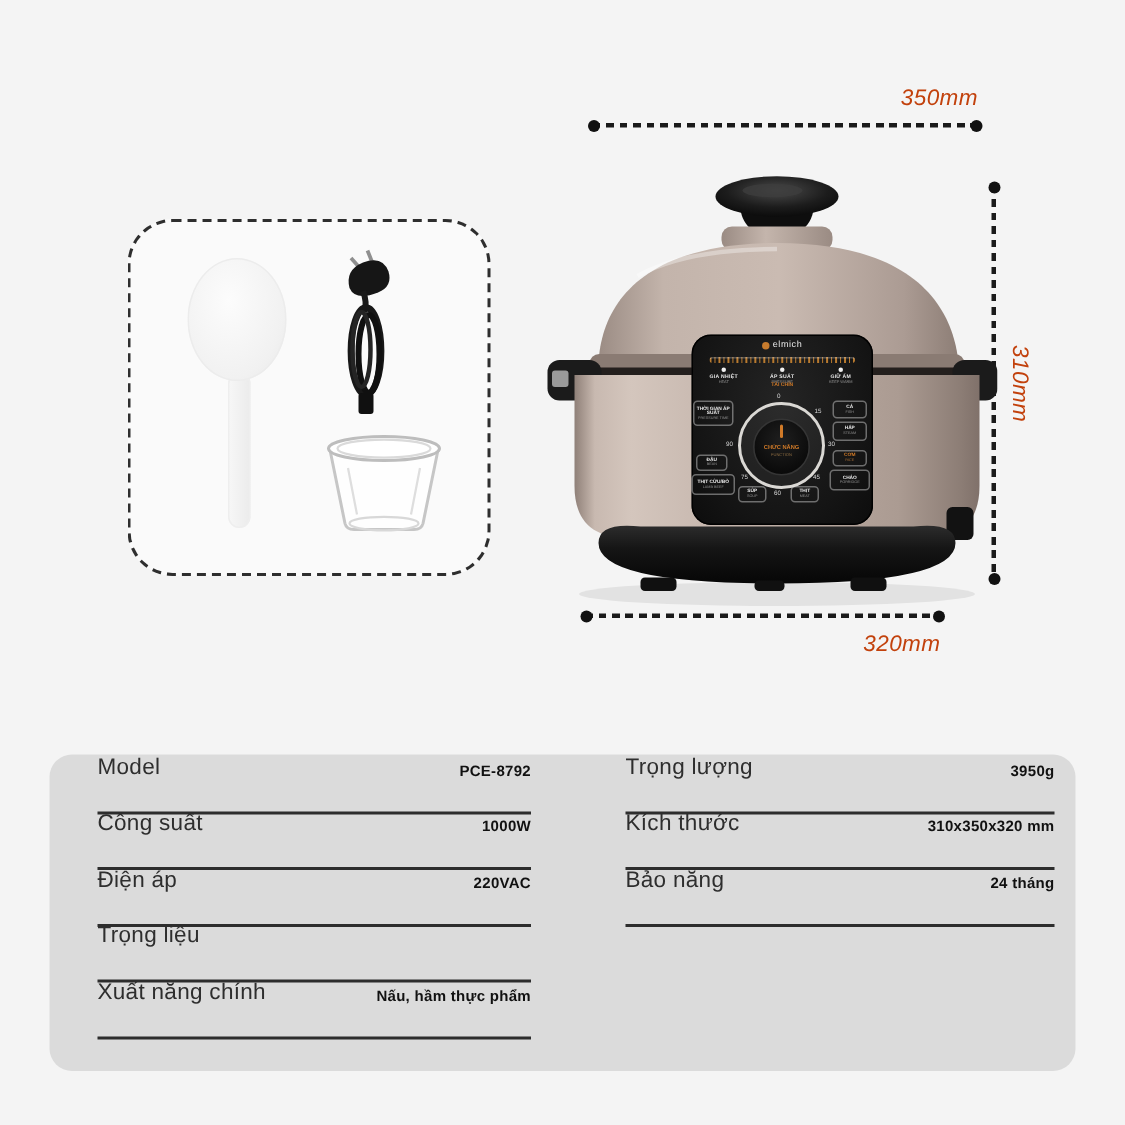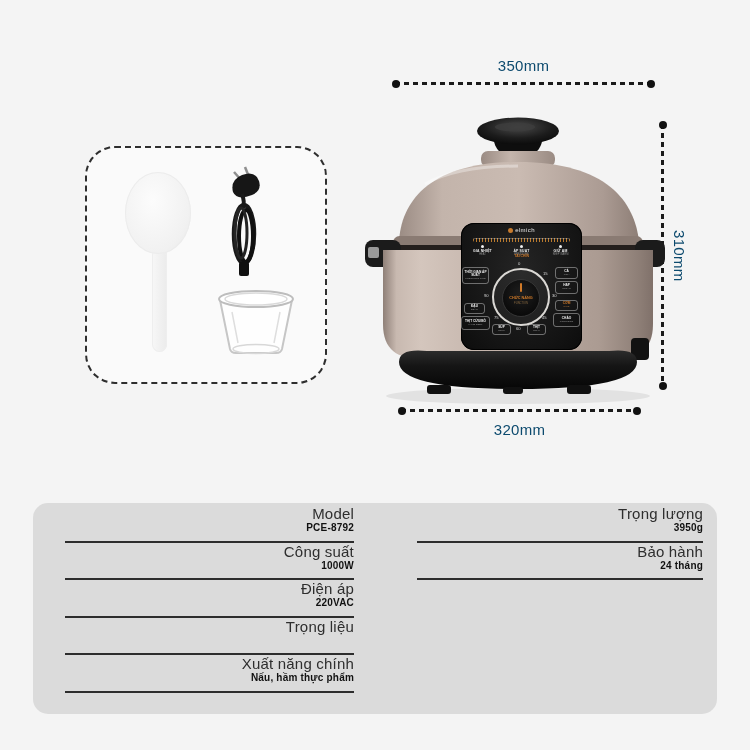--- a/index.html
+++ b/index.html
@@ -1,33 +1,33 @@
 <!DOCTYPE html>
 <html><head>
 <meta charset="utf-8">
 <style>
   * { margin:0; padding:0; box-sizing:border-box; }
   html,body { width:750px; height:750px; }
   body { font-family:"Liberation Sans", sans-serif; }
   .page { position:relative; width:750px; height:750px; background:#f4f4f4; overflow:hidden; }
 
   
-  .dim-label { font-size:15px; color:#0c4a6e; letter-spacing:.3px; text-align:center; }
+  .dim-label { font-size:15px; color:#c2410c; letter-spacing:.3px; text-align:right;font-style:italic; }
   .hline { position:relative; height:3px;
            background:repeating-linear-gradient(90deg,#1a1a1a 0 5px,transparent 5px 9px); }
   .vline { position:relative; width:3px; height:100%;
            background:repeating-linear-gradient(180deg,#1a1a1a 0 5px,transparent 5px 9px); }
   .dot { position:absolute; width:8px; height:8px; border-radius:50%; background:#111; }
   .hline .dot.l { left:-3px; top:-2.5px; }
   .hline .dot.r { right:-3px; top:-2.5px; }
   .vline .dot.t { top:-3px; left:-2.5px; }
   .vline .dot.b { bottom:-3px; left:-2.5px; }
   .dim-top    { position:absolute; left:395px; top:57px; width:257px; }
   .dim-top    .dim-label { margin-bottom:8px; }
-  .dim-bottom { position:absolute; left:401px; top:409px; width:237px; }
+  .dim-bottom { position:absolute; left:390px; top:409px; width:237px; }
   .dim-bottom .dim-label { margin-top:9px; }
   .dim-right  { position:absolute; left:661px; top:124px; height:263px; display:flex; }
   .dim-right  .dim-label { writing-mode:vertical-rl; margin-left:7px; align-self:center; }
 
   
   .acc-box { position:absolute; left:85px; top:146px; width:242px; height:238px;
              border:2px dashed #2e2e2e; border-radius:30px; background:#fafafa; }
   .paddle-head { position:absolute; left:38px; top:24px; width:66px; height:82px; border-radius:50%;
                  background:radial-gradient(ellipse at 42% 35%, #fcfcfc 0%, #f1f1f1 68%, #e7e7e7 100%);
                  box-shadow:inset 0 0 0 1px #ececec; }
@@ -77,21 +77,21 @@
   .p-btn.orange .vi { color:#d07a28; }
   .p-btn.orange .en { color:#a06a35; }
 
   
   .spec-panel { position:absolute; left:33px; top:503px; width:684px; height:211px;
                 background:#dbdbdb; border-radius:15px; display:flex; }
   .spec-col { padding-top:2px; }
   .spec-col.left  { margin-left:32px; width:289px; }
   .spec-col.right { margin-left:63px; width:286px; }
   .spec-row { height:37.5px; display:flex; justify-content:space-between; align-items:flex-end;
-              padding-bottom:21px; border-bottom:2px solid #2d2d2d;flex-direction:column; }
+              padding-bottom:21px; border-bottom:2px solid #2d2d2d; }
   .spec-label { font-size:15px; color:#2e2e2e; letter-spacing:.2px; }
   .spec-value { font-size:10px; font-weight:bold; color:#111; letter-spacing:.2px; }
 </style>
 </head>
 <body>
 
 <div class="page">
 
   <div class="dim-top">
     <div class="dim-label">350mm</div>
@@ -306,19 +306,23 @@
         <span class="spec-label">Xuất năng chính</span>
         <span class="spec-value">Nấu, hầm thực phẩm</span>
       </div>
     </div>
     <div class="spec-col right">
       <div class="spec-row">
         <span class="spec-label">Trọng lượng</span>
         <span class="spec-value">3950g</span>
       </div>
       <div class="spec-row">
-        <span class="spec-label">Bảo hành</span>
+        <span class="spec-label">Kích thước</span>
+        <span class="spec-value">310x350x320 mm</span>
+      </div>
+      <div class="spec-row">
+        <span class="spec-label">Bảo năng</span>
         <span class="spec-value">24 tháng</span>
       </div>
     </div>
   </div>
 
 </div>
 
 </body></html>

